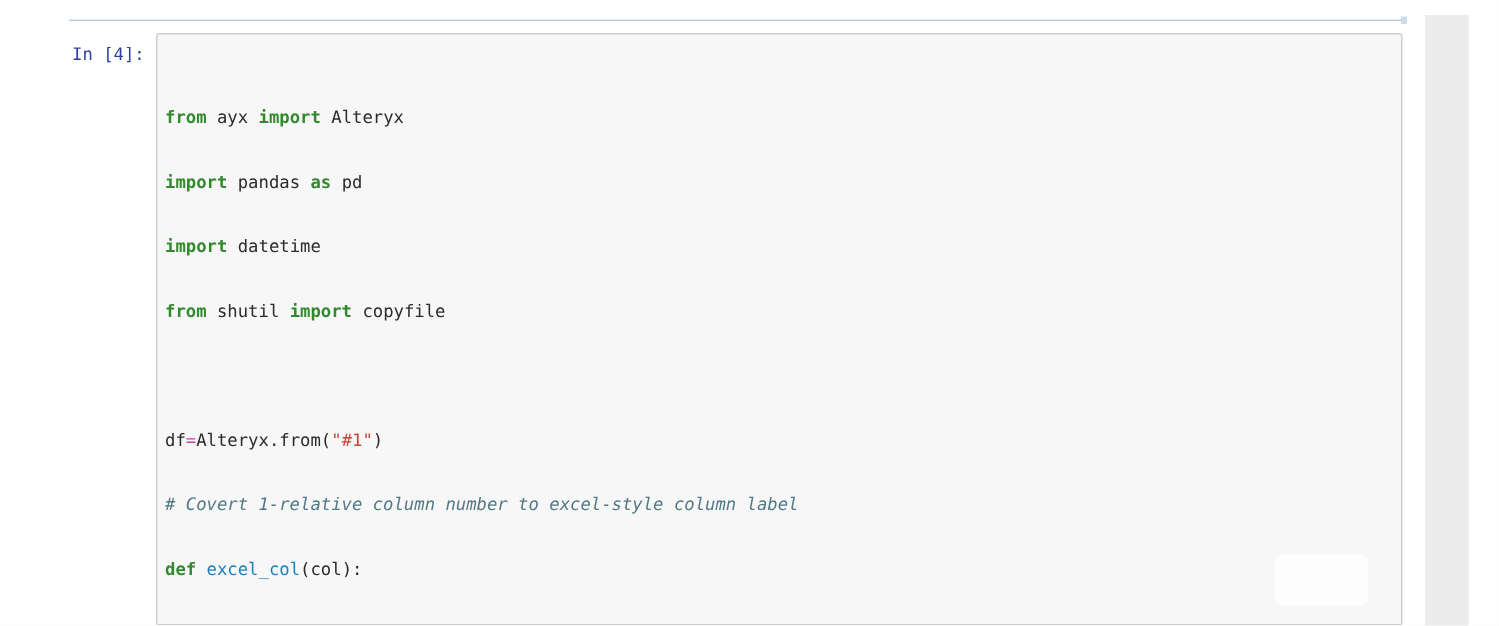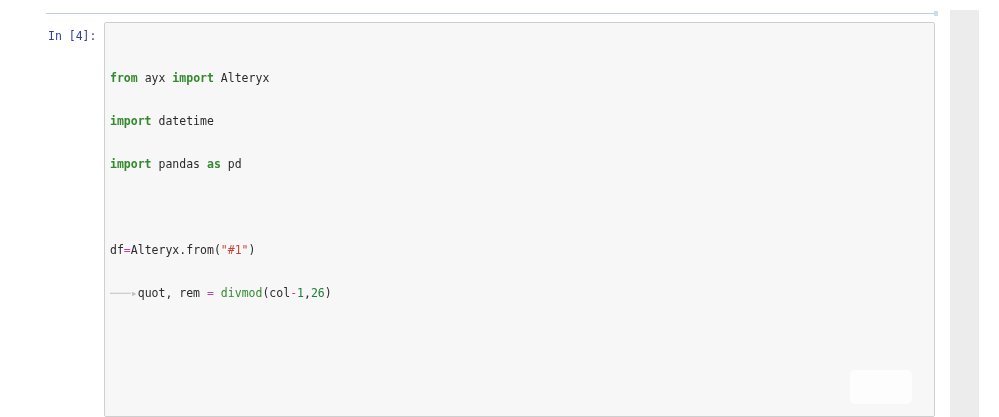--- a/index.html
+++ b/index.html
@@ -142,24 +142,27 @@
   <div id="top-rule" style="background-color: rgb(185, 207, 227);"></div>
 
   <div id="cell-row">
 
     <div id="in-prompt" style="color: rgb(48, 63, 159);">In [4]:</div>
 
     <div id="input-area" style="background-color: rgb(247, 247, 247); border-color: rgb(207, 207, 207);">
       <div id="code">
 
         <span class="ln"><span class="kw" style="color: rgb(51, 138, 46);">from</span> <span class="nm">ayx</span> <span class="kw" style="color: rgb(51, 138, 46);">import</span> <span class="nm">Alteryx</span></span>
+        <span class="ln"><span class="kw" style="color: rgb(51, 138, 46);">import</span> <span class="nm">pandas</span> <span class="kw" style="color: rgb(51, 138, 46);">as</span> <span class="nm">pd</span></span>
         <span class="ln"><span class="kw" style="color: rgb(51, 138, 46);">import</span> <span class="nm">datetime</span></span>
-        <span class="ln"><span class="kw" style="color: rgb(51, 138, 46);">import</span> <span class="nm">pandas</span> <span class="kw" style="color: rgb(51, 138, 46);">as</span> <span class="nm">pd</span></span>
+        <span class="ln"><span class="kw" style="color: rgb(51, 138, 46);">from</span> <span class="nm">shutil</span> <span class="kw" style="color: rgb(51, 138, 46);">import</span> <span class="nm">copyfile</span></span>
         <span class="ln"> </span>
         <span class="ln"><span class="nm">df</span><span class="op" style="color: rgb(199, 66, 167);">=</span><span class="nm">Alteryx</span>.<span class="nm">from</span>(<span class="str" style="color: rgb(198, 70, 60);">"#1"</span>)</span>
+        <span class="ln"><span class="cmt" style="color: rgb(82, 122, 134);"># Covert 1-relative column number to excel-style column label</span></span>
+        <span class="ln"><span class="kw" style="color: rgb(51, 138, 46);">def</span> <span class="fn" style="color: rgb(26, 127, 193);">excel_col</span>(<span class="nm">col</span>):</span>
         <span class="ln"><span class="ws">───▸</span><span class="nm">quot</span>, <span class="nm">rem</span> <span class="op" style="color: rgb(199, 66, 167);">=</span> <span class="bi" style="color: rgb(51, 138, 46);">divmod</span>(<span class="nm">col</span><span class="op" style="color: rgb(199, 66, 167);">-</span><span class="num">1</span>,<span class="num">26</span>)</span>
         
         
         
         
         
         
         
         
         

